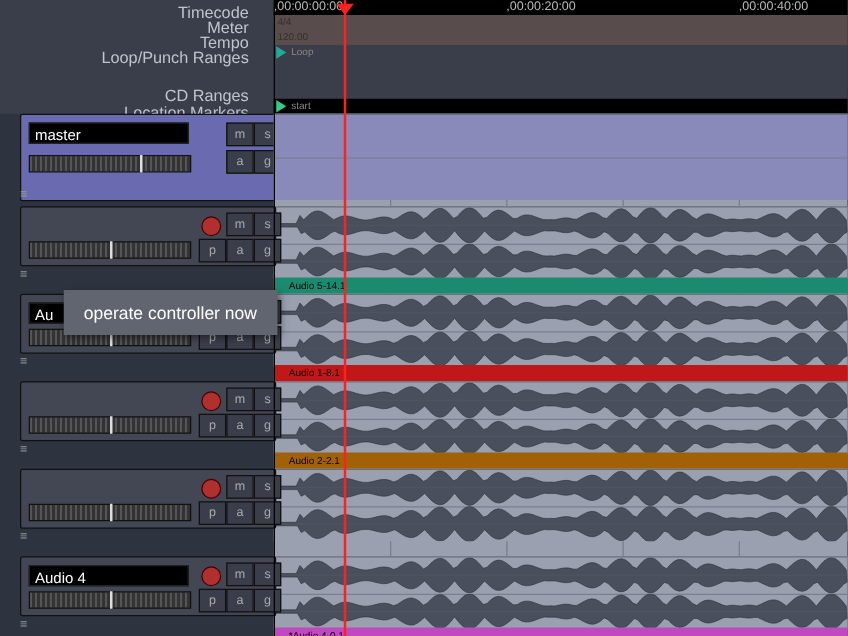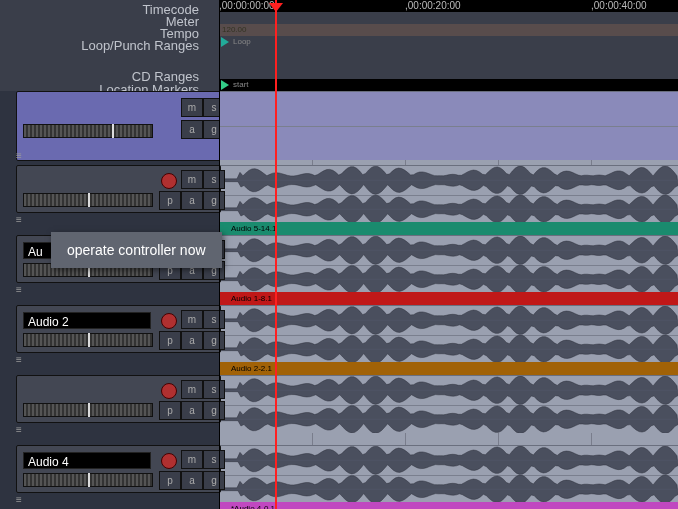--- a/index.html
+++ b/index.html
@@ -55,36 +55,40 @@
     <div class="ruler-label rl3">Loop/Punch Ranges</div>
     <div class="ruler-label rl5">CD Ranges</div>
     <div class="ruler-label rl6">Location Markers</div>
   </div>
   <div class="ruler-body">
     <div class="ruler-row rr-tc">
       <span class="tick" style="left:0">,00:00:00:00</span>
       <span class="tick" style="left:186px">,00:00:20:00</span>
       <span class="tick" style="left:372px">,00:00:40:00</span>
     </div>
+    <div class="ruler-row rr-meter">
+        <span class="small" style="left:3px">4/4</span>
+      </div>
     <div class="ruler-row rr-tempo">
         <span class="small" style="left:3px">120.00</span>
       </div>
     <div class="ruler-row rr-loop" style="height:16px">
         <span class="loop-flag"></span>
         <span class="small" style="left:14px;color:#888">Loop</span>
       </div>
     <div class="ruler-row rr-cd"></div>
     <div class="ruler-row rr-loc" style="top:79px;height:12px">
         <span class="loc-flag"></span>
         <span class="small" style="left:14px;color:#888">start</span>
       </div>
   </div>
 </div>
 
 <div class="master-strip">
+  <div class="strip-name">master</div>
   <div class="strip-fader" style="top:32px">
       <div class="strip-fader-knob" style="left:88px"></div>
     </div>
   <div class="btn" style="left:164px;top:6px">m</div>
   <div class="btn" style="left:186px;top:6px">s</div>
   <div class="btn" style="left:164px;top:28px">a</div>
   <div class="btn" style="left:186px;top:28px">g</div>
 </div>
 <div class="hamb" style="top:150px">≡</div>
 
@@ -214,21 +218,20 @@
     <div class="btn" style="left:186px;top:4px">s</div>
     <div class="strip-fader" style="top:27px">
         <div class="strip-fader-knob" style="left:64px"></div>
       </div>
     <div class="btn" style="left:142px;top:25px">p</div>
     <div class="btn" style="left:164px;top:25px">a</div>
     <div class="btn" style="left:186px;top:25px">g</div>
     </div>
     <div class="hamb" style="top: 284px;">≡</div>
     <div class="track-strip" style="top: 305px;">
-    <div class="strip-name">Audio 2</div>
     <div class="btn rec"></div>
     <div class="btn" style="left:164px;top:4px">m</div>
     <div class="btn" style="left:186px;top:4px">s</div>
     <div class="strip-fader" style="top:27px">
         <div class="strip-fader-knob" style="left:64px"></div>
       </div>
     <div class="btn" style="left:142px;top:25px">p</div>
     <div class="btn" style="left:164px;top:25px">a</div>
     <div class="btn" style="left:186px;top:25px">g</div>
     </div>

